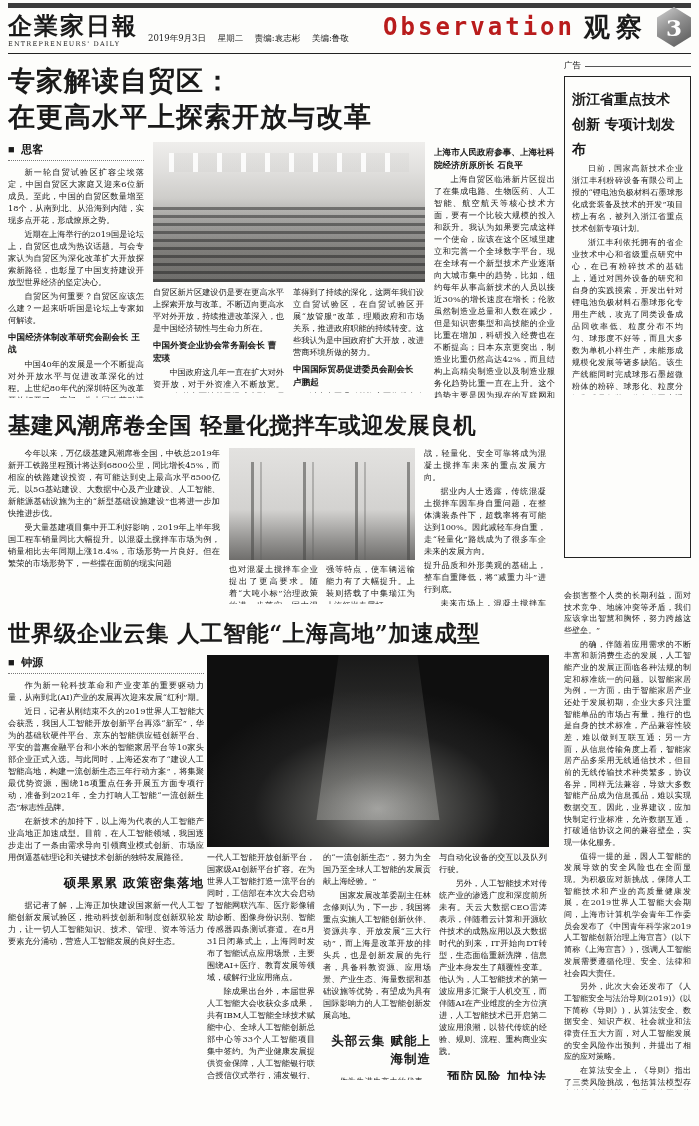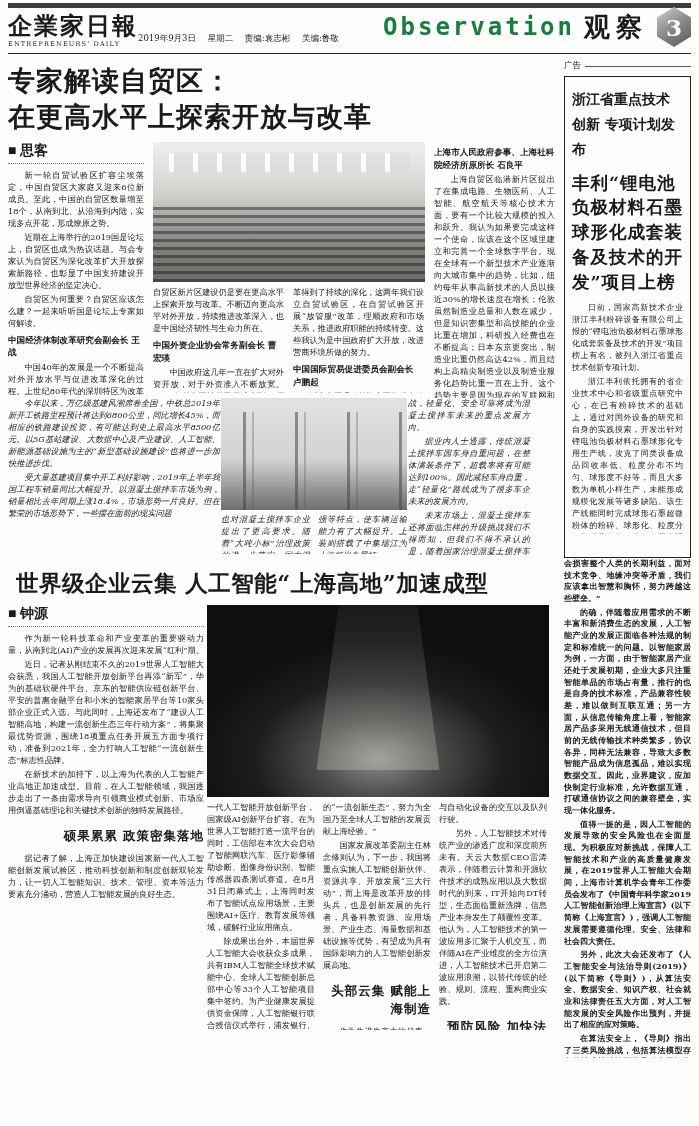--- a/index.html
+++ b/index.html
@@ -1,71 +1,71 @@
 <!DOCTYPE html>
 <html><head>
 <meta charset="utf-8">
 <style>
   html,body{margin:0;padding:0;background:#f4f4f2;}
   .page{width:699px;height:1126px;margin:0 auto;background:#fdfdfb;box-sizing:border-box;
         padding:0 8px;overflow:hidden;color:#1a1a1a;
         font-family:"DejaVu Serif","Liberation Serif",serif;}
   .toprule{height:5px;background:#3c3c3c;margin-top:3px;}
   
-  .masthead{display:flex;align-items:flex-end;padding:4px 0 5px;border-bottom:1px solid #222;height:46px;box-sizing:border-box;}
+  .masthead{display:flex;align-items:flex-end;gap:10px;padding:4px 0 5px;border-bottom:1px solid #222;height:46px;box-sizing:border-box;}
   .logo-cn{font-size:24px;font-weight:900;letter-spacing:2px;line-height:1;}
   .logo-en{font-size:6.5px;letter-spacing:1.2px;margin-top:2px;color:#222;}
   .dateline{font-size:8.5px;padding-bottom:3px;white-space:nowrap;}
   .dateline span{margin-right:9px;}
   .mast-right{margin-left:auto;display:flex;align-items:center;gap:9px;padding-bottom:1px;}
-  .obs-en{font-family:"DejaVu Sans Mono","Liberation Mono",monospace;font-size:24px;font-weight:bold;color:#15803d;letter-spacing:3px;}
+  .obs-en{font-family:"DejaVu Sans Mono","Liberation Mono",monospace;font-size:24px;font-weight:bold;color:#b91c1c;letter-spacing:3px;}
   .obs-cn{font-size:26px;font-weight:900;letter-spacing:6px;}
   .badge{width:34px;height:40px;clip-path:polygon(50% 0,100% 26%,100% 74%,50% 100%,0 74%,0 26%);
          background:linear-gradient(145deg,#d4d4d4,#909090 45%,#565656);
          display:flex;align-items:center;justify-content:center;color:#fff;font-size:23px;font-weight:900;}
   
   .content{display:flex;gap:9px;height:1066px;overflow:hidden;}
   .left-main{width:547px;flex:none;overflow:hidden;}
   .right-rail{width:127px;flex:none;overflow:hidden;}
   
   p{margin:0 0 2px;font-size:8.2px;line-height:1.46;text-align:justify;text-indent:2em;}
   p.cont{text-indent:0;}
   .speaker{font-weight:bold;font-size:8.6px;margin:4px 0 3px;text-indent:0;
            font-family:"DejaVu Sans","Liberation Sans",sans-serif;text-align:left;}
   .subhead{font-weight:bold;font-size:12.5px;margin:10px 0 8px;text-indent:0;text-align:right;letter-spacing:1px;}
-  .kicker-byline{font-size:14px;font-weight:bold;padding-bottom:3px;border-bottom:1px dotted #777;margin-bottom:6px;
-                 font-family:Liberation Serif, serif;}
+  .kicker-byline{font-size:11px;font-weight:bold;padding-bottom:3px;border-bottom:1px dotted #777;margin-bottom:6px;
+                 font-family:Liberation Mono, monospace;}
   
   .a1-title{font-size:27px;line-height:1.32;font-weight:900;margin:9px 0 8px;letter-spacing:1px;}
   .a1-cols{display:flex;gap:9px;height:256px;overflow:hidden;}
   .a1c1{width:136px;flex:none;}
   .a1mid{width:272px;flex:none;}
   .a1c4{width:121px;flex:none;}
   .photo1{height:140px;margin-bottom:5px;position:relative;overflow:hidden;
           background:linear-gradient(180deg,#efeeec 0,#e1e0de 20%,#cecdca 40%,#a3a2a0 58%,#7d7c79 78%,#6a6967 100%);}
   .photo1::before{content:"";position:absolute;left:6%;right:6%;top:8%;height:13%;
           background:repeating-linear-gradient(90deg,rgba(255,255,255,.85) 0 5px,rgba(190,190,188,.15) 5px 24px);}
   .photo1::after{content:"";position:absolute;left:0;right:0;top:46%;bottom:0;
           background:repeating-linear-gradient(180deg,rgba(35,35,35,.5) 0 3px,rgba(130,128,125,.12) 3px 8px);}
   .a1mid-sub{display:flex;gap:9px;height:106px;overflow:hidden;}
   .a1c2,.a1c3{width:131px;flex:none;}
   
   .a2-title{font-size:22.5px;font-weight:900;margin:12px 0 7px;letter-spacing:.5px;}
-  .a2-cols{display:flex;gap:1px;height:158px;overflow:hidden;font-style:italic;}
+  .a2-cols{display:flex;gap:9px;height:158px;overflow:hidden;}
   .a2c1{width:212px;flex:none;}
   .a2mid{width:186px;flex:none;}
   .a2c4{width:122px;flex:none;}
   .photo2{height:112px;margin-bottom:4px;position:relative;overflow:hidden;
           background:linear-gradient(180deg,#e3e2e0 0,#d3d2d0 55%,#959492 82%,#6f6e6c 100%);}
   .photo2::after{content:"";position:absolute;left:0;right:0;top:12%;bottom:0;
           background:repeating-linear-gradient(90deg,transparent 0 22px,rgba(70,70,68,.55) 22px 25px,transparent 25px 31px,rgba(95,95,93,.35) 31px 33px,transparent 33px 52px);}
   .a2mid-sub{display:flex;gap:8px;height:40px;overflow:hidden;}
   .a2c2,.a2c3{width:89px;flex:none;}
   
-  .a3-title{font-size:22.5px;font-weight:900;margin:12px 8px 6px;letter-spacing:.5px;}
+  .a3-title{font-size:22.5px;font-weight:900;margin:12px 0 6px;letter-spacing:.5px;}
   .a3-cols{display:flex;gap:3px;height:428px;overflow:hidden;}
   .a3c1{width:196px;flex:none;}
   .a3mid{width:342px;flex:none;}
   .photo3{height:192px;margin-bottom:5px;position:relative;overflow:hidden;background:#141414;}
   .photo3::before{content:"";position:absolute;inset:0;
           background:radial-gradient(ellipse 55% 62% at 50% 80%,#8e8e8c 0,#4c4c4a 32%,#1d1d1d 66%,#0f0f0f 100%);}
   .photo3::after{content:"";position:absolute;left:32%;right:32%;top:0;bottom:14%;
           background:linear-gradient(180deg,rgba(210,210,205,.05),rgba(215,215,210,.3));
           clip-path:polygon(18% 0,82% 0,100% 100%,0 100%);}
   .a3mid-sub{display:flex;gap:8px;height:228px;overflow:hidden;}
@@ -74,21 +74,21 @@
   .ad-label{font-size:8.5px;margin-top:6px;display:flex;align-items:center;gap:4px;
             font-family:"DejaVu Sans","Liberation Sans",sans-serif;text-align:center;}
   .ad-label::after{content:"";flex:1;border-top:1px solid #555;}
   .ad-box{border:1.2px solid #222;margin-top:4px;padding:10px 7px 8px;height:482px;box-sizing:border-box;overflow:hidden;}
   .ad-kicker{font-size:14px;font-weight:bold;line-height:1.8;text-indent:0;
              font-family:"DejaVu Sans","Liberation Sans",sans-serif;}
   .ad-title{font-size:17.5px;font-weight:900;line-height:1.42;margin:8px 0 7px;letter-spacing:1px;}
   .ad-body{height:232px;overflow:hidden;}
   .ad-body p{font-size:8px;line-height:1.5;}
   .ad-contact p{font-size:8.4px;font-weight:bold;line-height:1.65;text-indent:0;margin:0;word-break:break-all;}
-  .c5{height:500px;overflow:hidden;font-weight:bold;}
+  .c5{margin-top:32px;height:500px;overflow:hidden;}
   .c5 p{font-size:8px;}
 </style>
 </head>
 <body>
 
 <div class="page">
   <div class="toprule"></div>
 
   <div class="masthead">
     <div>
@@ -142,39 +142,41 @@
             </div>
           </div>
           <div class="a1c4">
             <p class="speaker">上海市人民政府参事、上海社科院经济所原所长 石良平</p>
             <p>上海自贸区临港新片区提出了在集成电路、生物医药、人工智能、航空航天等核心技术方面，要有一个比较大规模的投入和跃升。我认为如果要完成这样一个使命，应该在这个区域里建立和完善一个全球数字平台。现在全球有一个新型技术产业逐渐向大城市集中的趋势，比如，纽约每年从事高新技术的人员以接近30%的增长速度在增长；伦敦虽然制造业总量和人数在减少，但是知识密集型和高技能的企业比重在增加，科研投入经费也在不断提高；日本东京更突出，制造业比重仍然高达42%，而且结构上高精尖制造业以及制造业服务化趋势比重一直在上升。这个趋势主要是因为现在的互联网和制造业看重了“三个高”：大城市的高科技资源、高质量服务、高素质人力资源。上海在这三个方面有巨大优势，可以利用自贸区新功能把这些资源在全球范围内通过全球数字平台进行更大面积的重组，打造全球化4.0更高水平的对外开放。</p>
           </div>
         </div>
       </div>
 
       <div>
+        <div class="a2-title">基建风潮席卷全国 轻量化搅拌车或迎发展良机</div>
         <div class="a2-cols">
           <div class="a2c1">
             <p>今年以来，万亿级基建风潮席卷全国，中铁总2019年新开工铁路里程预计将达到6800公里，同比增长45%，而相应的铁路建设投资，有可能达到史上最高水平8500亿元。以5G基站建设、大数据中心及产业建设、人工智能、新能源基础设施为主的“新型基础设施建设”也将进一步加快推进步伐。</p>
             <p>受大量基建项目集中开工利好影响，2019年上半年我国工程车销量同比大幅提升。以混凝土搅拌车市场为例，销量相比去年同期上涨18.4%，市场形势一片良好。但在繁荣的市场形势下，一些摆在面前的现实问题</p>
           </div>
           <div class="a2mid">
             <div class="photo2"></div>
             <div class="a2mid-sub">
               <div class="a2c2">
                 <p class="cont">也对混凝土搅拌车企业提出了更高要求。随着“大吨小标”治理政策的进一步落实，国内混凝土搅拌车市场将面临转型挑</p>
               </div>
               <div class="a2c3">
                 <p class="cont">强等特点，使车辆运输能力有了大幅提升。上装则搭载了中集瑞江为上汽红岩专属打</p>
               </div>
             </div>
           </div>
           <div class="a2c4">
             <p class="cont">战，轻量化、安全可靠将成为混凝土搅拌车未来的重点发展方向。</p>
             <p>据业内人士透露，传统混凝土搅拌车因车身自重问题，在整体满装条件下，超载率将有可能达到100%。因此减轻车身自重，走“轻量化”路线成为了很多车企未来的发展方向。</p>
+            <p class="cont">提升品质和外形美观的基础上，整车自重降低，将“减重力斗”进行到底。</p>
             <p>未来市场上，混凝土搅拌车还将面临怎样的升级挑战我们不得而知，但我们不得不承认的是，随着国家治理混凝土搅拌车超载步伐的加大，轻量化混凝土搅拌车必将成为行业发展下一步的重点。从长远角度来看，轻量化混凝土搅拌车在商砼市场中未来可期。</p>
 
           </div>
         </div>
       </div>
 
       <div>
         <div class="a3-title">世界级企业云集 人工智能“上海高地”加速成型</div>
         <div class="a3-cols">
           <div class="a3c1">
@@ -209,21 +211,20 @@
             </div>
           </div>
         </div>
       </div>
     </div>
 
     <div class="right-rail">
       <div class="ad-label">广告</div>
       <div class="ad-box">
         <div class="ad-kicker">浙江省重点技术创新 专项计划发布</div>
-        <div class="ad-title">丰利“锂电池负极材料石墨球形化成套装备及技术的开发”项目上榜</div>
         <div class="ad-body">
           <p>日前，国家高新技术企业浙江丰利粉碎设备有限公司上报的“锂电池负极材料石墨球形化成套装备及技术的开发”项目榜上有名，被列入浙江省重点技术创新专项计划。</p>
           <p>浙江丰利依托拥有的省企业技术中心和省级重点研究中心，在已有粉碎技术的基础上，通过对国外设备的研究和自身的实践摸索，开发出针对锂电池负极材料石墨球形化专用生产线，攻克了同类设备成品回收率低、粒度分布不均匀、球形度不好等，而且大多数为单机小样生产，未能形成规模化发展等诸多缺陷。该生产线能同时完成球形石墨超微粉体的粉碎、球形化、粒度分级和成品包装；将每道工序通过先进的工艺有机结合，采用独特的整形及分级技术，能使产品粒度区间变窄、分布集中，并采用先进的筛分与混合技术控制产品中异物，确保产品的稳定性、均一性、一致性；加工后的产品结晶配向良好，圆形度高，质量稳定；生产线采用全自动控制，操作简便，大大降低了能耗，提高了生产效率。</p>
 
         </div>
       </div>
       <div class="c5">
         <p class="cont">会损害整个人类的长期利益，面对技术竞争、地缘冲突等矛盾，我们应该拿出智慧和胸怀，努力跨越这些壁垒。”</p>
         <p>的确，伴随着应用需求的不断丰富和新消费生态的发展，人工智能产业的发展正面临各种法规的制定和标准统一的问题。以智能家居为例，一方面，由于智能家居产业还处于发展初期，企业大多只注重智能单品的市场占有量，推行的也是自身的技术标准，产品兼容性较差，难以做到互联互通；另一方面，从信息传输角度上看，智能家居产品多采用无线通信技术，但目前的无线传输技术种类繁多，协议各异，同样无法兼容，导致大多数智能产品成为信息孤品，难以实现数据交互。因此，业界建议，应加快制定行业标准，允许数据互通，打破通信协议之间的兼容壁垒，实现一体化服务。</p>
         <p>值得一提的是，因人工智能的发展导致的安全风险也在全面显现。为积极应对新挑战，保障人工智能技术和产业的高质量健康发展，在2019世界人工智能大会期间，上海市计算机学会青年工作委员会发布了《中国青年科学家2019人工智能创新治理上海宣言》(以下简称《上海宣言》)，强调人工智能发展需要遵循伦理、安全、法律和社会四大责任。</p>

